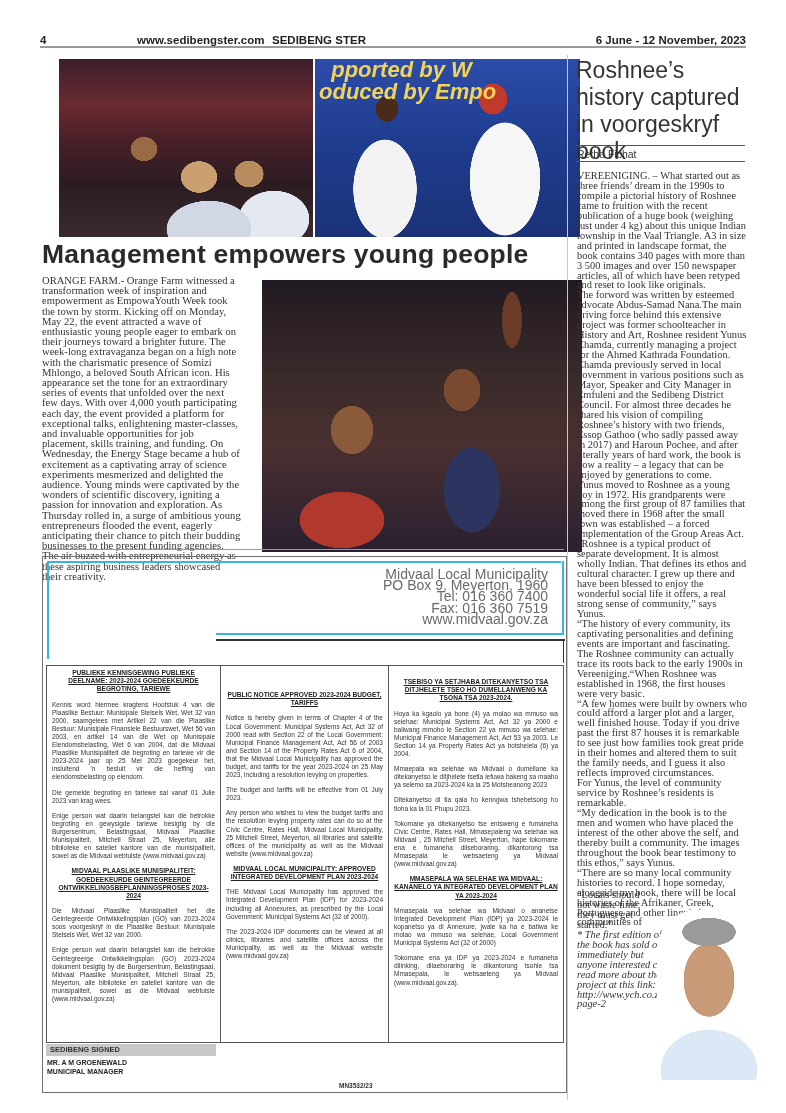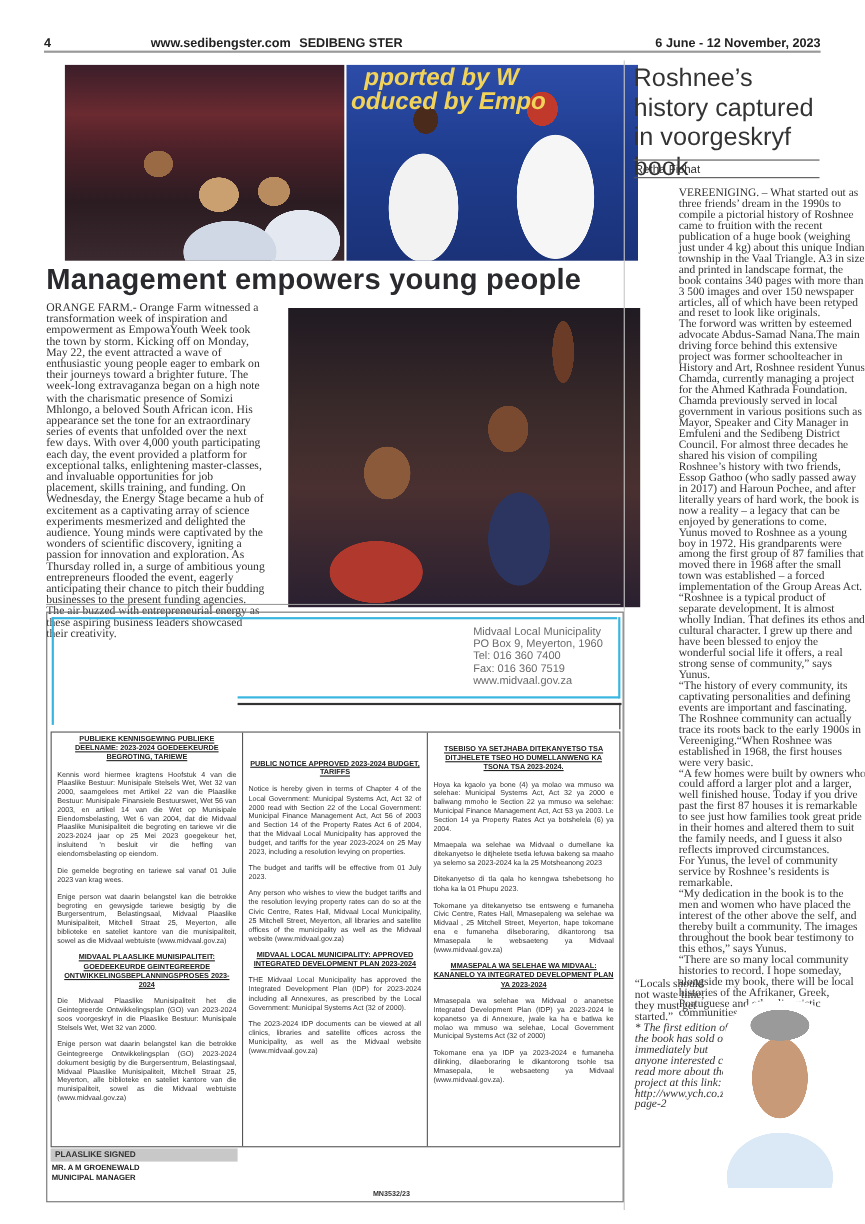--- a/index.html
+++ b/index.html
@@ -58,40 +58,40 @@
   .emp-rule { position: absolute; left: 42px; top: 549px; width: 522px; height: 1px; background: #9a9a9a; }
 
   
   .ros-vrule { position: absolute; left: 567px; top: 55px; width: 1px; height: 1045px; background: #c8c8c8; }
   .ros-headline { position: absolute; left: 576px; top: 57px; width: 170px; font-family: "Liberation Sans", sans-serif;
     font-size: 23px; line-height: 27px; color: #333; font-weight: normal; }
   .ros-rule1 { position: absolute; left: 576px; top: 145px; width: 169px; height: 1px; background: #555; }
   .ros-byline { position: absolute; left: 577px; top: 148px; font-family: "Liberation Sans", sans-serif;
     font-weight: normal; font-size: 10.5px; color: #333; }
   .ros-rule2 { position: absolute; left: 576px; top: 161px; width: 169px; height: 1px; background: #555; }
-  .ros-body { position: absolute; left: 577px; top: 171px; width: 170px; font-size: 10.4px; line-height: 9.95px; color: #333; margin-left: 40px; }
+  .ros-body { position: absolute; left: 577px; top: 171px; width: 170px; font-size: 10.4px; line-height: 9.95px; color: #333; }
   .ros-body p { margin: 0; }
   .ros-tail { position: absolute; left: 577px; top: 890px; width: 64px; font-size: 10.4px; line-height: 9.95px; color: #333; }
   .ros-tail p { margin: 0; }
   .ros-tail .note { font-style: italic; width: 95px; }
 
   
   .ad { position: absolute; left: 42px; top: 556px; width: 525px; height: 537px; border: 1px solid #707070; }
   .ad-inner-frame { position: absolute; left: 4px; top: 4px; width: 514px; height: 98px; border: 2px solid #38b6e0; border-bottom: none; border-right: none; }
   .ad-frame-right { position: absolute; left: 173px; top: 76px; width: 347px; height: 2px; background: #38b6e0; }
   .ad-frame-rv { position: absolute; left: 519px; top: 4px; width: 2px; height: 74px; background: #38b6e0; }
   .ad-frame-dark { position: absolute; left: 173px; top: 82px; width: 349px; height: 2px; background: #333; }
   .ad-frame-dv { position: absolute; left: 520px; top: 82px; width: 1px; height: 24px; background: #333; }
   .ad-logo { position: absolute; left: 38px; top: 18px; width: 140px; height: 80px; }
   .ad-logo-word { position: absolute; left: 10px; top: 44px; font-family: "Liberation Sans", sans-serif; font-weight: bold;
     font-size: 25px; letter-spacing: 1px; color: #1a1a1a; }
   .ad-logo-sub { position: absolute; left: 10px; top: 71px; font-family: "Liberation Sans", sans-serif; font-weight: bold;
     font-size: 5.6px; letter-spacing: 1.3px; color: #1a1a1a; }
-  .ad-contact { position: absolute; right: 18px; top: 12px; font-family: "Liberation Sans", sans-serif;
-    font-size: 10px; line-height: 11.2px; color: #6a6a6a; }
+  .ad-contact { position: absolute; right: 18px; top: 12px; text-align: right; font-family: "Liberation Sans", sans-serif;
+    font-size: 14px; line-height: 11.2px; color: #6a6a6a; }
   .ad-cols { position: absolute; left: 3px; top: 108px; width: 518px; height: 378px; border: 1px solid #555; display: flex; }
   .ad-col { position: relative; border-right: 1px solid #555; padding: 3px 5px; font-family: "Liberation Sans", sans-serif;
     font-size: 6.5px; line-height: 8.1px; color: #333; text-align: justify; }
   .ad-col:last-child { border-right: none; }
   .ad-col h4 { font-size: 6.6px; line-height: 8.2px; text-align: center; text-decoration: underline; font-weight: bold; color: #222; margin-bottom: 7px; }
   .ad-col p { margin-bottom: 7px; }
   .c1 { width: 174px; }
   .c2 { width: 168px; padding-top: 25px; }
   .c3 { width: 174px; padding-top: 12px; }
   .ad-signed { position: absolute; left: 3px; top: 487px; width: 170px; height: 12px; background: #c8c8c8;
@@ -182,19 +182,19 @@
       <p>Hoya ka kgaolo ya bone (4) ya molao wa mmuso wa selehae: Municipal Systems Act, Act 32 ya 2000 e baliwang mmoho le Section 22 ya mmuso wa selehae: Municipal Finance Management Act, Act 53 ya 2003. Le Section 14 ya Property Rates Act ya botshelela (6) ya 2004.</p>
       <p>Mmaepala wa selehae wa Midvaal o dumellane ka ditekanyetso le ditjhelete tsetla lefuwa bakeng sa maaho ya selemo sa 2023-2024 ka la 25 Motsheanong 2023</p>
       <p>Ditekanyetso di tla qala ho kenngwa tshebetsong ho tloha ka la 01 Phupu 2023.</p>
       <p>Tokomane ya ditekanyetso tse entsweng e fumaneha Civic Centre, Rates Hall, Mmasepaleng wa selehae wa Midvaal , 25 Mitchell Street, Meyerton, hape tokomane ena e fumaneha dilseboraring, dikantorong tsa Mmasepala le websaeteng ya Midvaal (www.midvaal.gov.za)</p>
       <h4>MMASEPALA WA SELEHAE WA MIDVAAL: KANANELO YA INTEGRATED DEVELOPMENT PLAN YA 2023-2024</h4>
       <p>Mmasepala wa selehae wa Midvaal o ananetse Integrated Development Plan (IDP) ya 2023-2024 le kopanetso ya di Annexure, jwale ka ha e batlwa ke molao wa mmuso wa selehae, Local Government Municipal Systems Act (32 of 2000)</p>
       <p>Tokomane ena ya IDP ya 2023-2024 e fumaneha dilinking, dilaeboraring le dikantorong tsohle tsa Mmasepala, le websaeteng ya Midvaal (www.midvaal.gov.za).</p>
     </div>
   </div>
 
-  <div class="ad-signed">PLAASLIKE SIGNED</div>
+  <div class="ad-signed">SEDIBENG SIGNED</div>
   <div class="ad-manager">
     <div>MR. A M GROENEWALD</div>
     <div>MUNICIPAL MANAGER</div>
   </div>
   <div class="ad-ref">MN3532/23</div>
 </div>
 
 </body></html>

